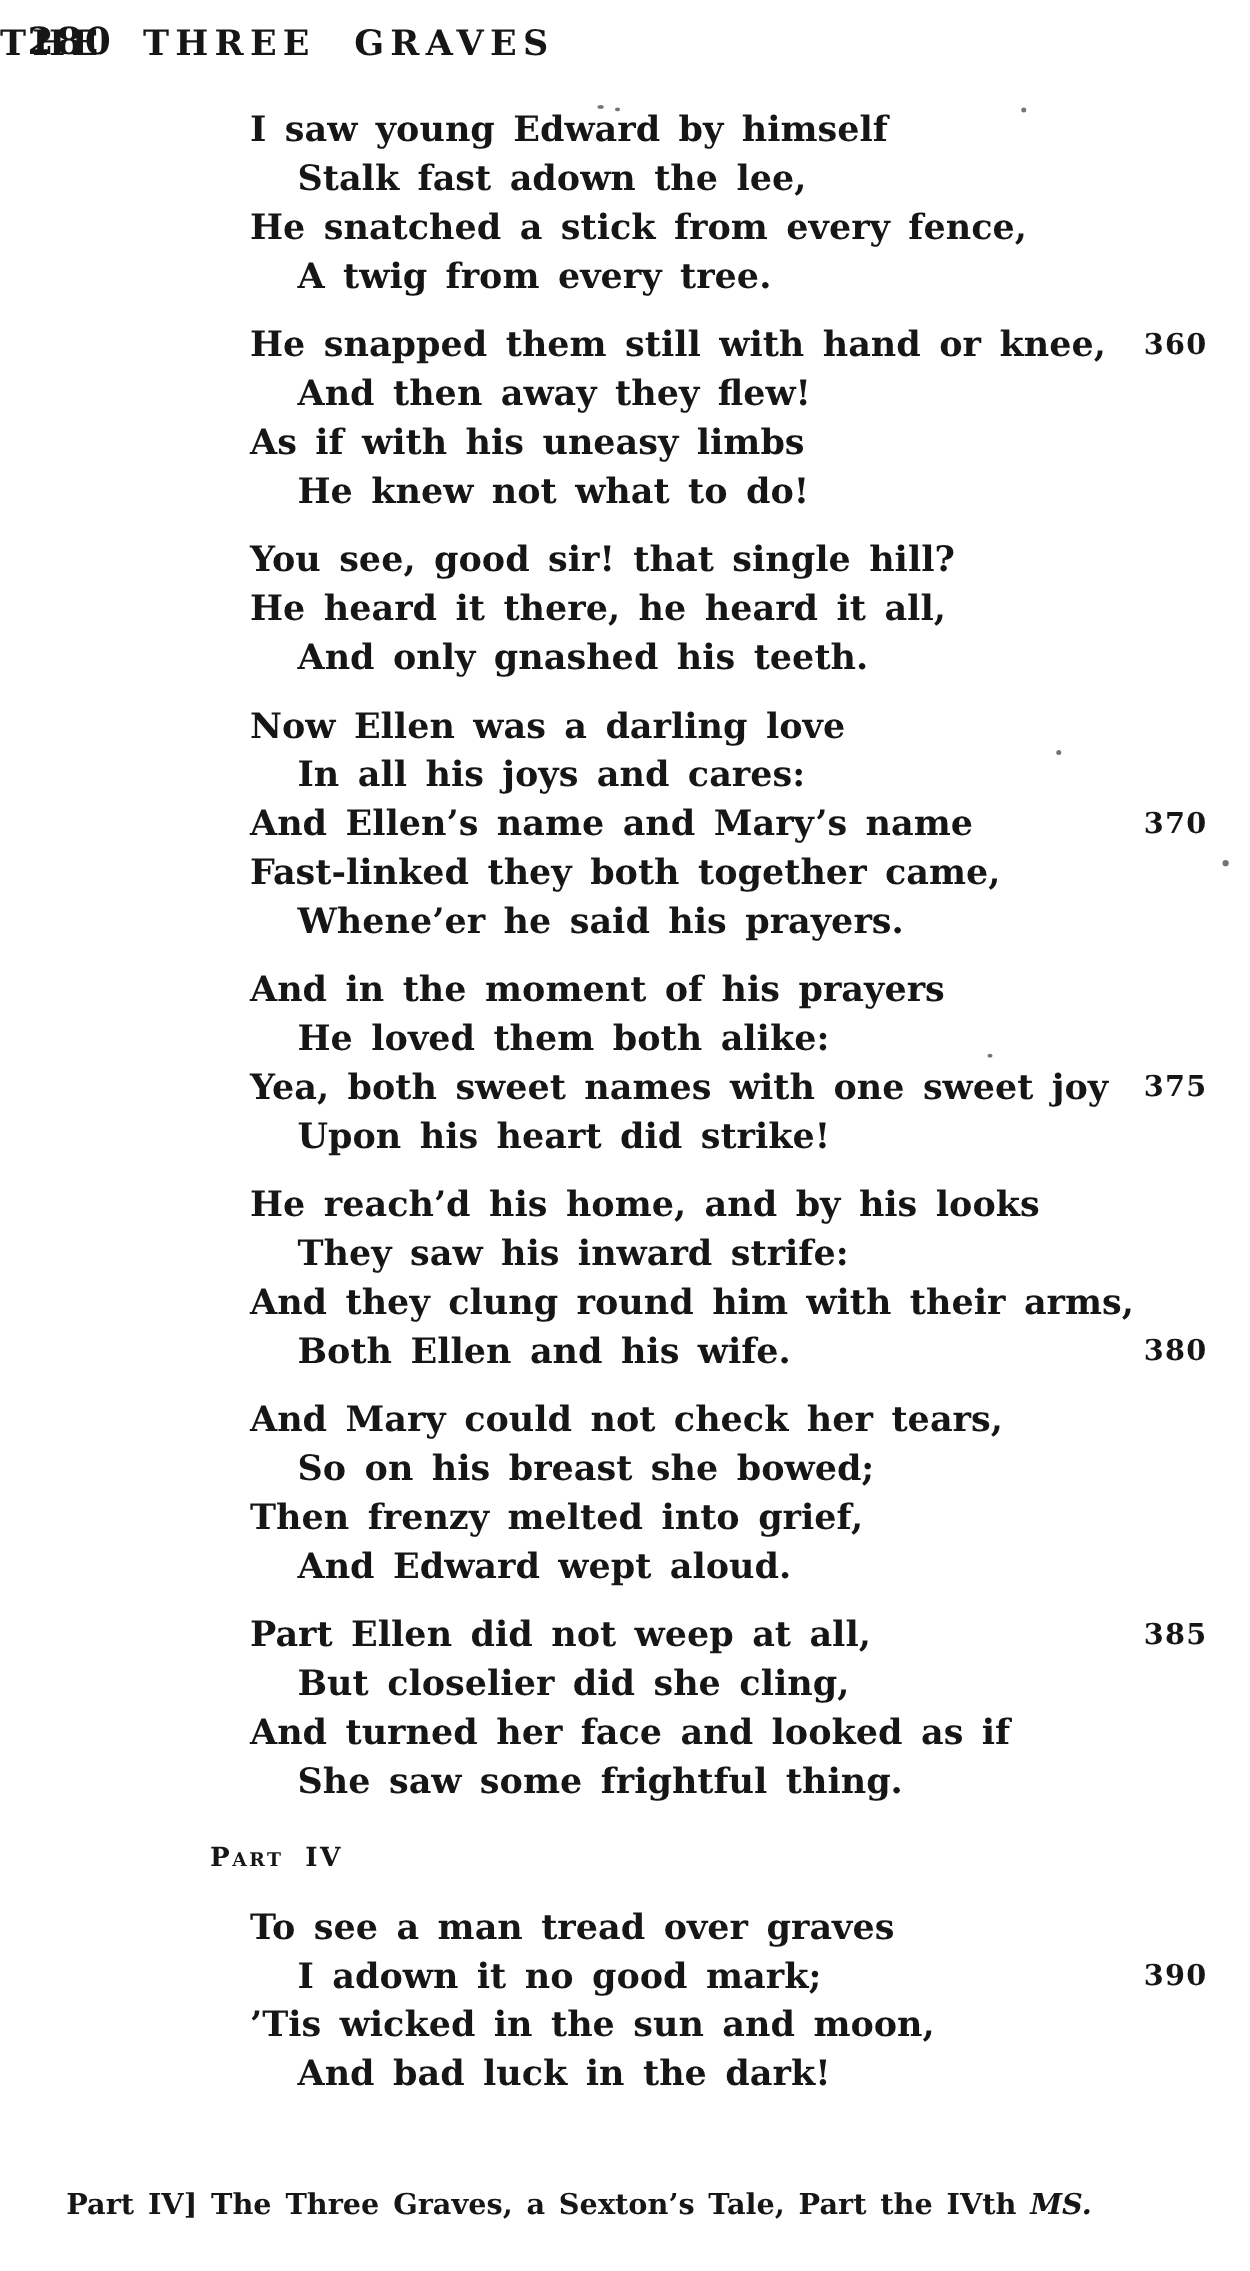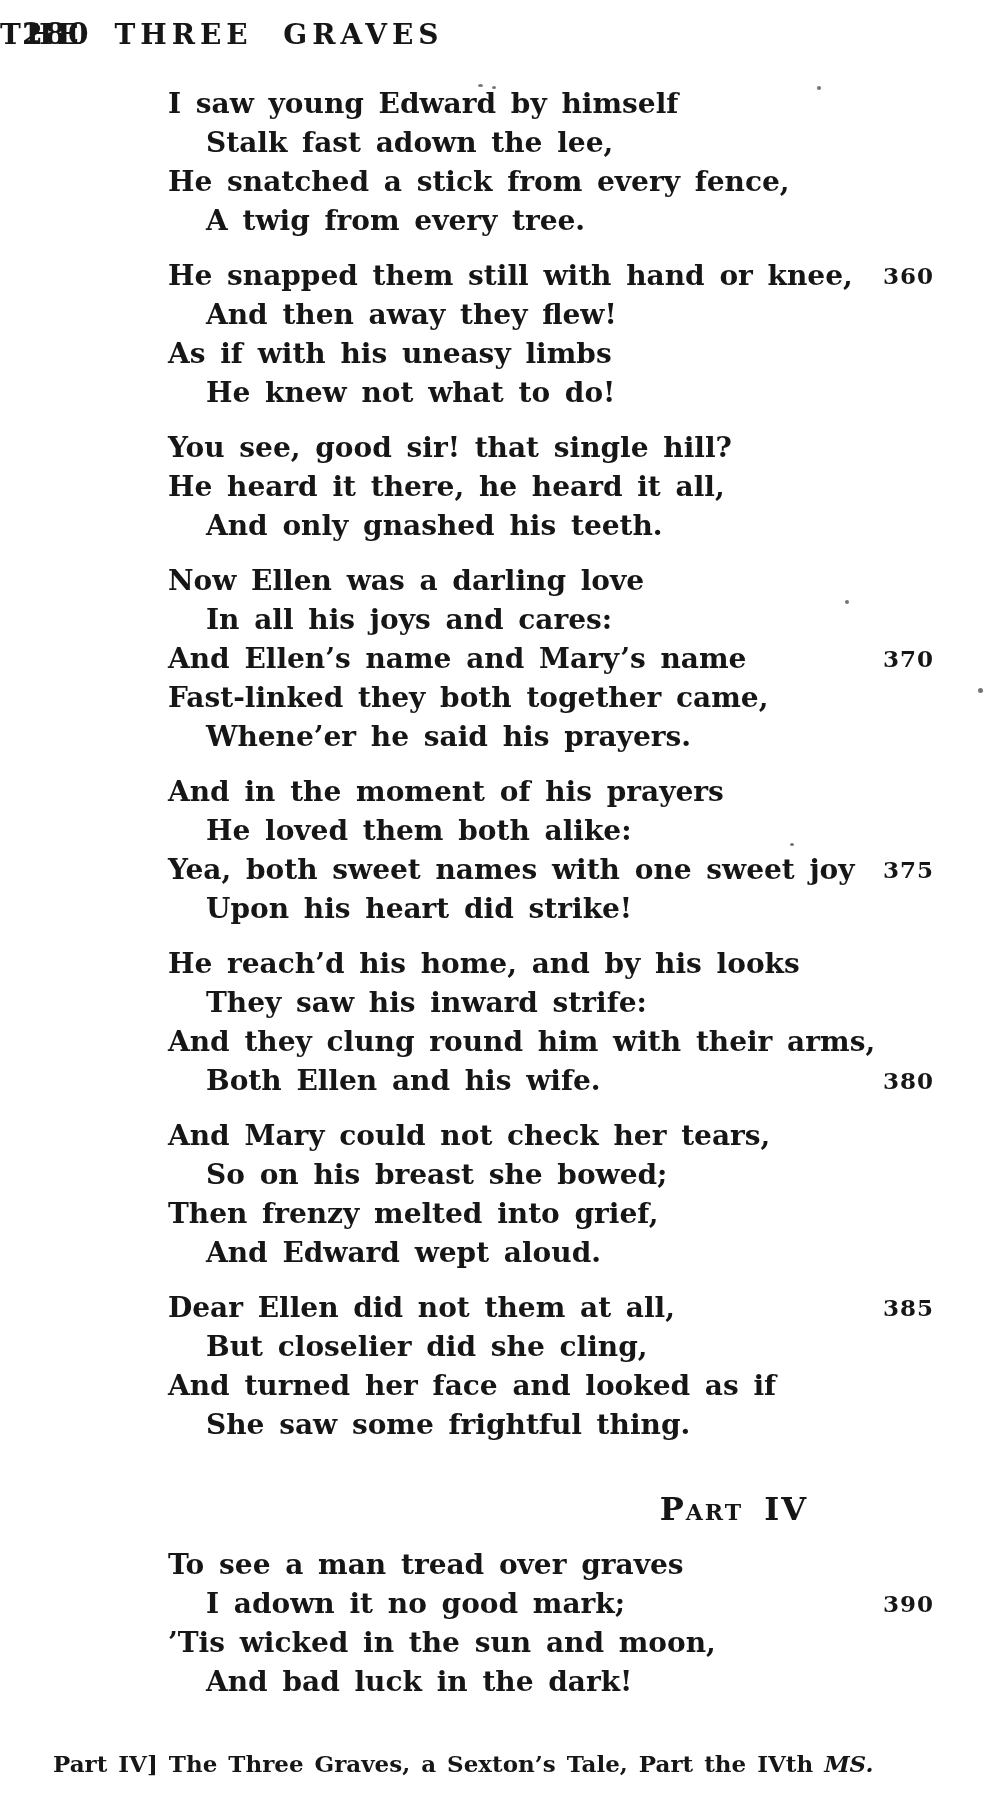--- a/index.html
+++ b/index.html
@@ -42,42 +42,43 @@
   }
   .stanza {
     margin: 0 0 16px 0;
   }
   .line {
     position: relative;
     font-size: 28px;
     line-height: 39px;
     word-spacing: 5px;
     white-space: nowrap;
+    margin-left: 32px;
   }
   .line.indent {
     padding-left: 38px;
   }
   .line-number {
     position: absolute;
     left: 715px;
     top: 5px;
     font-size: 23px;
     line-height: 30px;
     letter-spacing: 1px;
     word-spacing: 0;
   }
   .part-heading {
     width: 640px;
-    text-align: right;
+    text-align: left;
     font-variant: small-caps;
-    font-size: 32px;
+    font-size: 21px;
     line-height: 40px;
     letter-spacing: 2px;
     word-spacing: 8px;
-    margin-top: 45px;
+    margin-top: 22px;
     margin-bottom: 16px;
   }
   .footnote {
     position: absolute;
     left: 53px;
     top: 1750px;
     font-size: 23px;
     line-height: 28px;
     word-spacing: 3px;
     white-space: nowrap;
@@ -135,21 +136,21 @@
       <div class="line"><span>And they clung round him with their arms,</span></div>
       <div class="line indent"><span>Both Ellen and his wife.</span><span class="line-number">380</span></div>
     </div>
     <div class="stanza">
       <div class="line"><span>And Mary could not check her tears,</span></div>
       <div class="line indent"><span>So on his breast she bowed;</span></div>
       <div class="line"><span>Then frenzy melted into grief,</span></div>
       <div class="line indent"><span>And Edward wept aloud.</span></div>
     </div>
     <div class="stanza">
-      <div class="line"><span>Dear Ellen did not them at all,</span><span class="line-number">385</span></div>
+      <div class="line"><span>Part Ellen did not weep at all,</span><span class="line-number">385</span></div>
       <div class="line indent"><span>But closelier did she cling,</span></div>
       <div class="line"><span>And turned her face and looked as if</span></div>
       <div class="line indent"><span>She saw some frightful thing.</span></div>
     </div>
     <div class="part-heading">Part IV</div>
     <div class="stanza">
       <div class="line"><span>To see a man tread over graves</span></div>
       <div class="line indent"><span>I adown it no good mark;</span><span class="line-number">390</span></div>
       <div class="line"><span>’Tis wicked in the sun and moon,</span></div>
       <div class="line indent"><span>And bad luck in the dark!</span></div>

